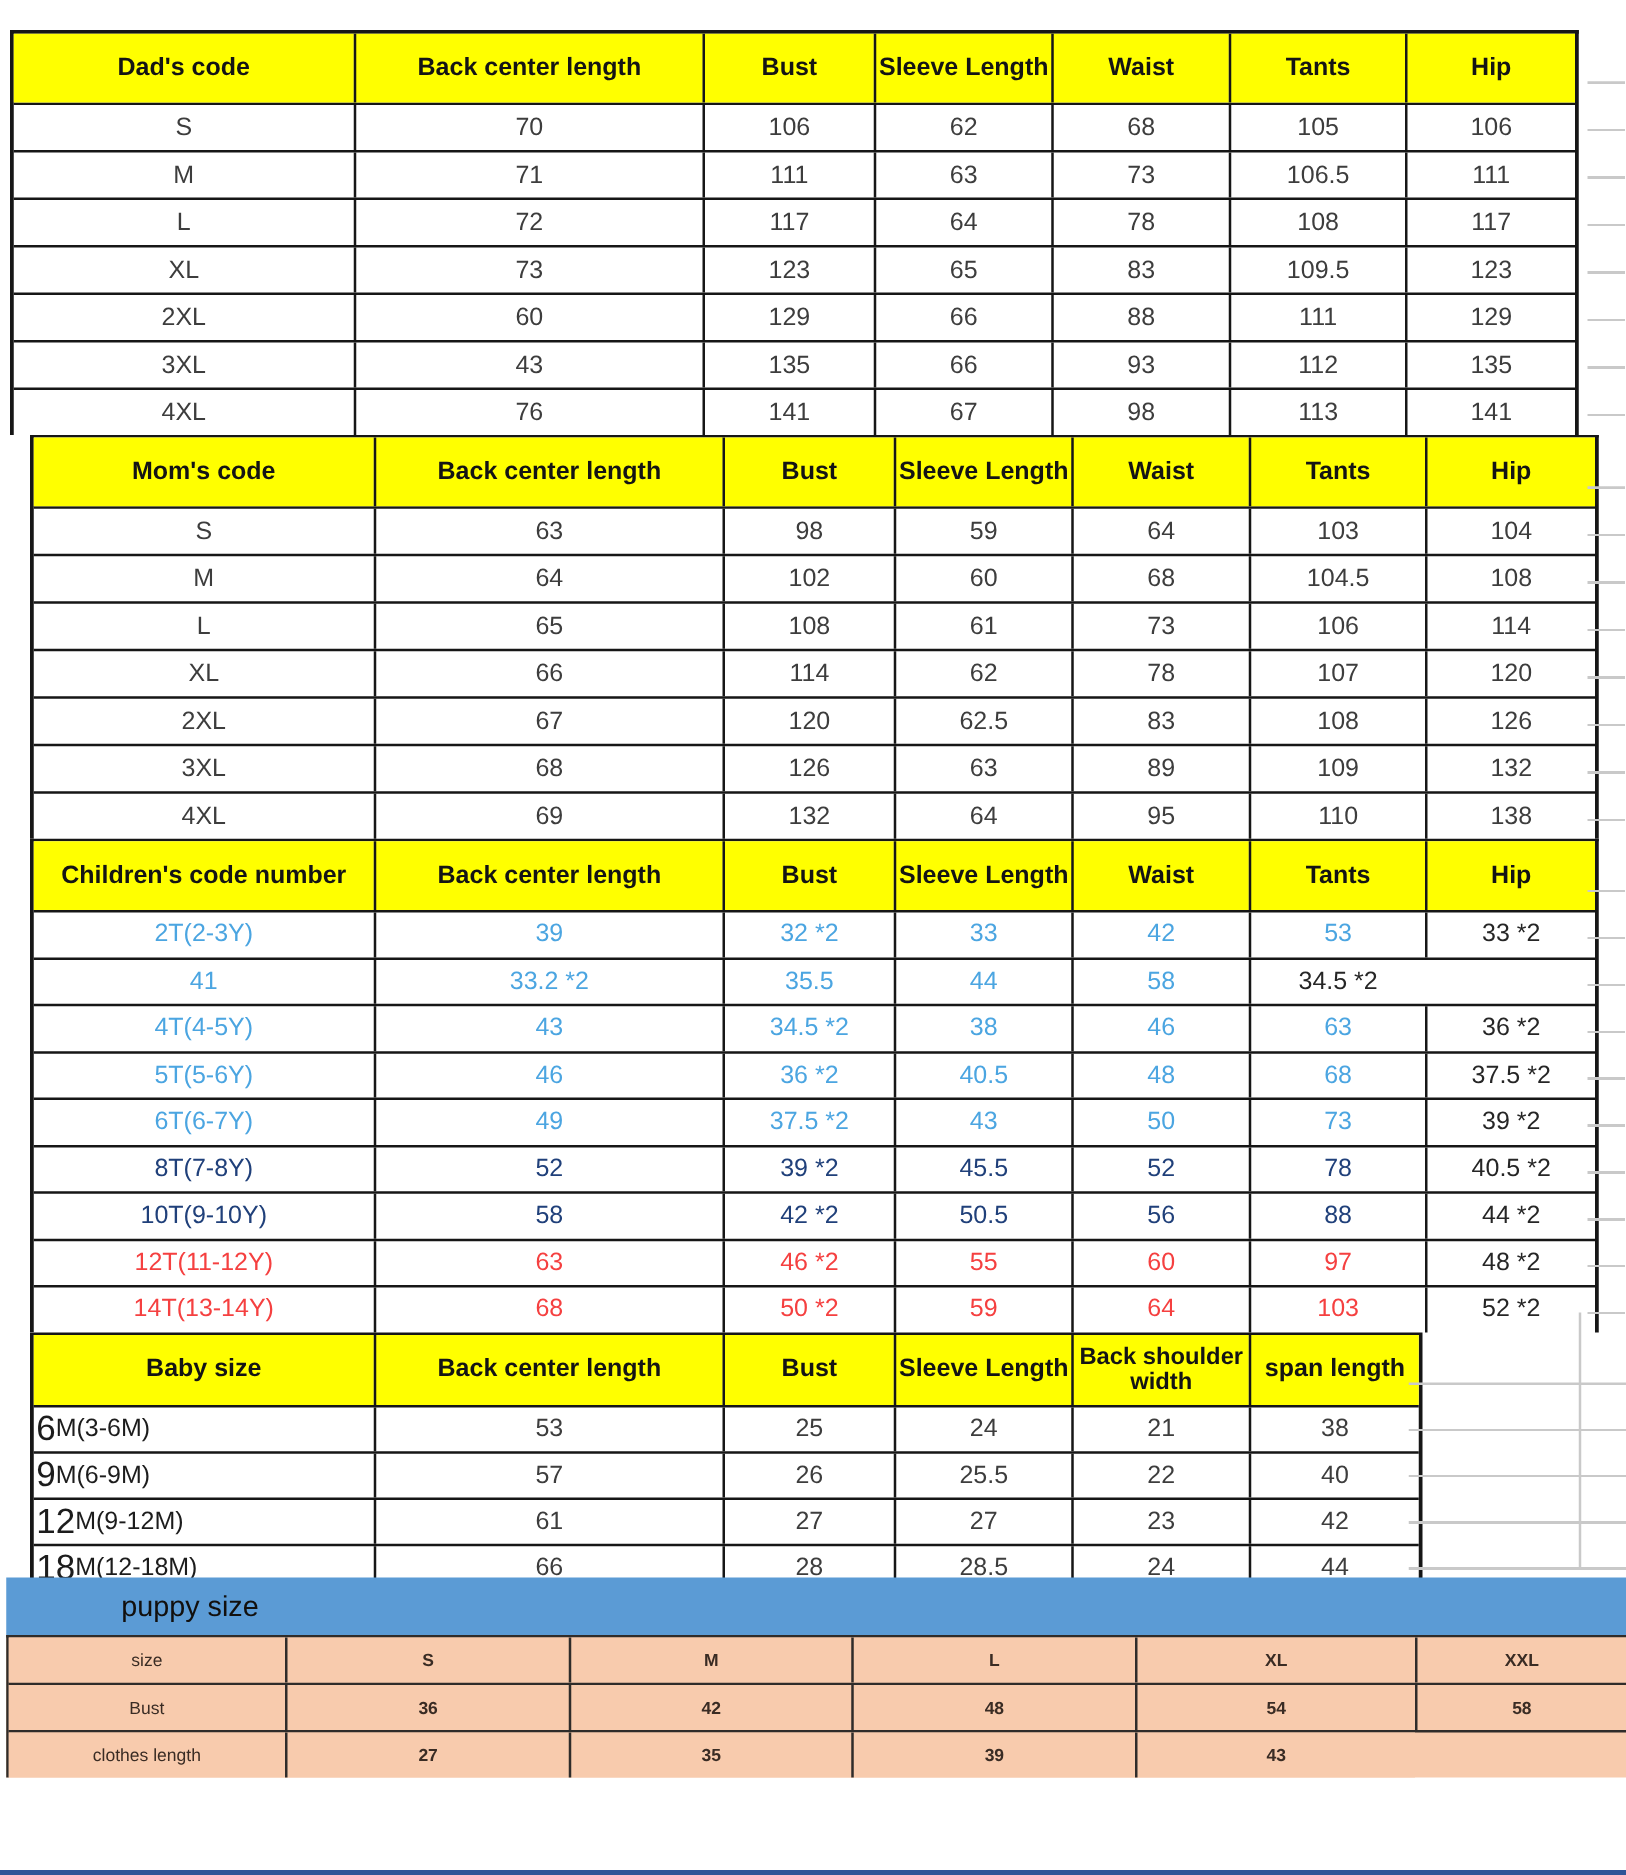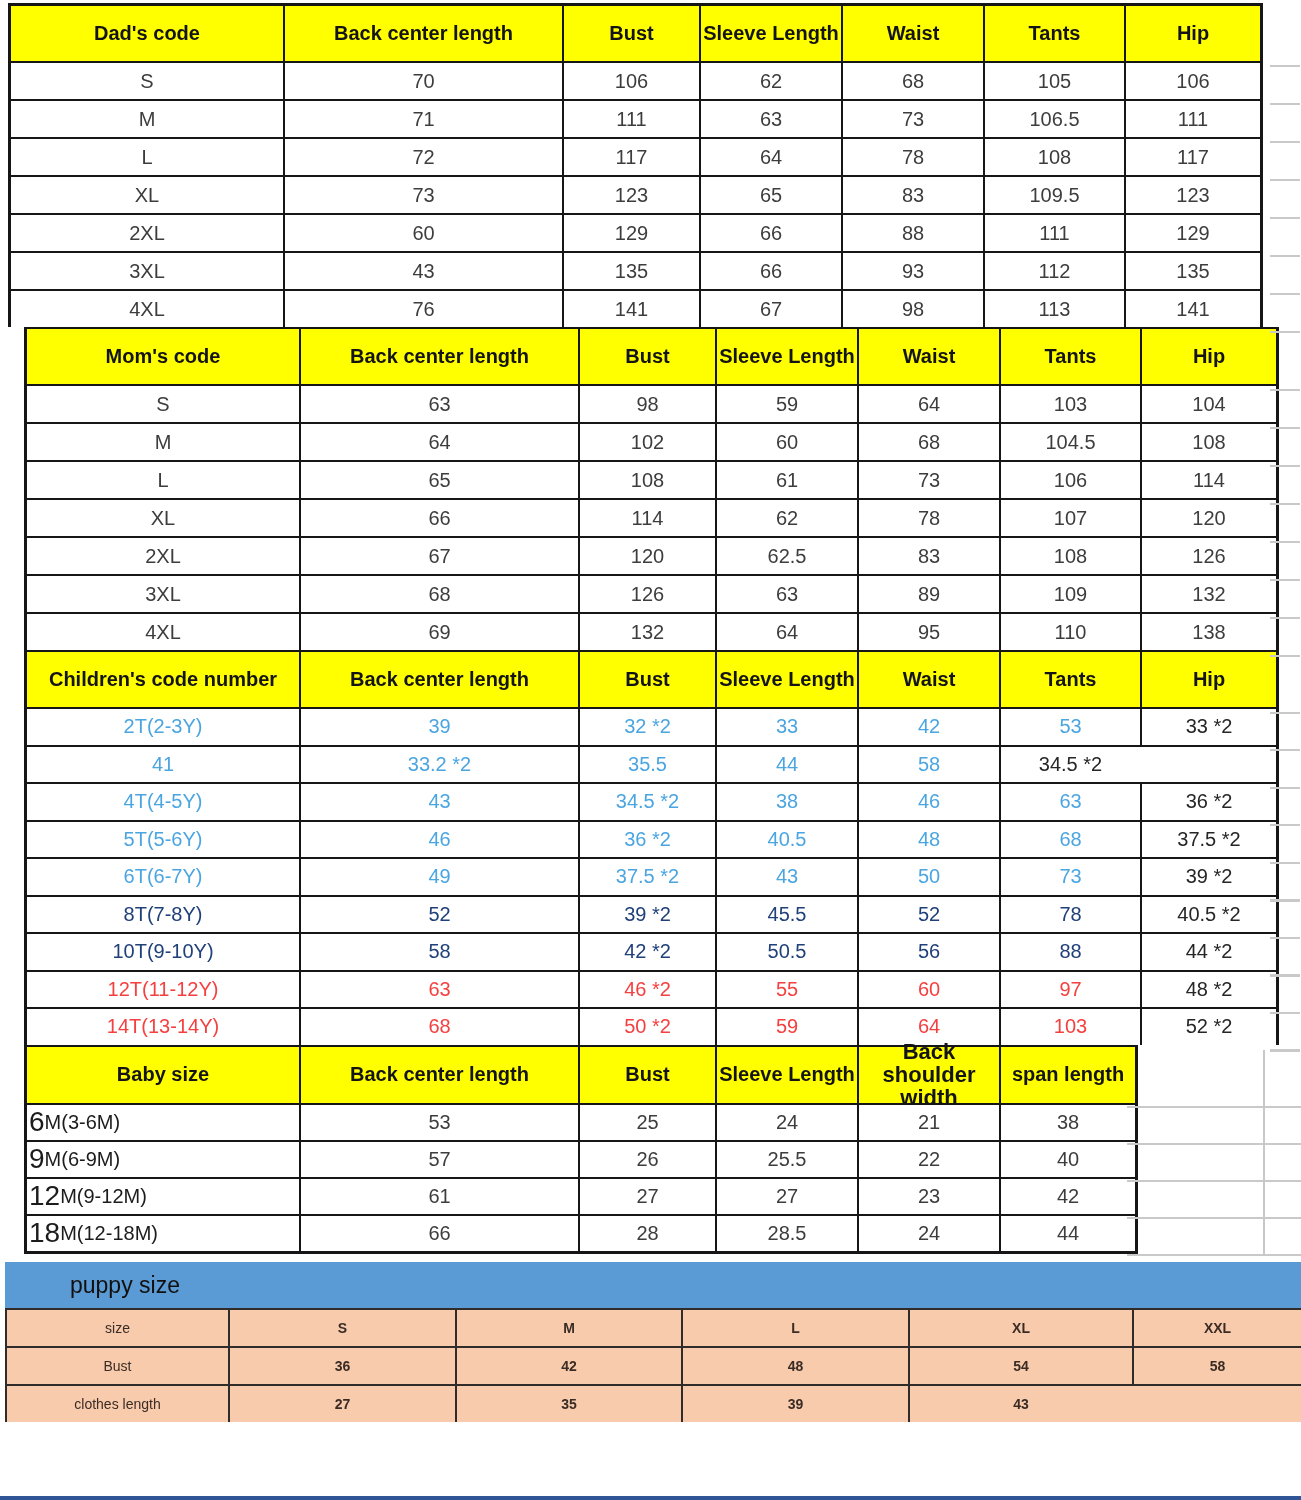--- a/index.html
+++ b/index.html
@@ -1,52 +1,52 @@
 <!DOCTYPE html>
 <html><head>
 <meta charset="utf-8">
 <style>
   html,body{margin:0;padding:0;background:#fff;}
   .canvas{position:relative;width:1301px;height:1500px;background:#ffffff;
           font-family:"Liberation Sans",sans-serif;overflow:hidden;}
 
   
-  #main-tables{position:absolute;left:8px;top:3px;}
+  #main-tables{position:absolute;left:8px;top:24px;}
   .sec{box-sizing:border-box;border-left:3px solid #161616;border-right:3px solid #161616;background:#fff;}
   .sec.first{border-top:3px solid #161616;}
   .sec + .sec{border-top:2px solid #161616;margin-left:16px;}
   .sec.main,.sec.children{width:1255px;}
   .sec.baby{width:1114px;border-bottom:3px solid #161616;}
   .r{display:grid;}
   .r + .r{border-top:2px solid #161616;}
   .sec.main .r,.sec.children .r{grid-template-columns:272px 279px 137px 142px 142px 141px 1fr;}
   .sec.baby .r{grid-template-columns:272px 279px 137px 142px 142px 1fr;}
   .cell{display:flex;align-items:center;justify-content:center;text-align:center;
         font-size:20px;font-weight:500;color:#3d3d3d;line-height:1.05;}
   .cell + .cell{border-left:2px solid #161616;}
   .r.h .cell{background:#ffff00;color:#141414;font-weight:600;height:55px;}
   .sec .r:not(.h) .cell{height:36px;}
   .sec.children .r:not(.h) .cell{height:35.5px;}
   .sec.baby .r.h .cell{height:56px;}
   .sec.baby .r:not(.h) .cell{height:35px;}
-  .sec.baby .r.h .cell:nth-child(5){font-size:22px;}
+  .sec.baby .r.h .cell:nth-child(5){font-size:19px;}
   
   .t-lb .cell{color:#4ba5e1;}
   .t-nv .cell{color:#20407a;}
   .t-rd .cell{color:#f54040;}
   .cell.k{color:#262626;}
   
   .cell.lab{justify-content:flex-start;padding-left:2px;color:#1c1c1c;}
   .cell.lab .big{font-size:28px;font-weight:500;}
   .cell.lab .rest{font-size:20px;font-weight:500;}
 
   
   #puppy-wrap{position:absolute;left:5px;top:1262px;width:1296px;}
   .puppy-bar{height:46px;background:#5b9bd5;display:flex;align-items:center;
-             padding-left:65px;box-sizing:border-box;font-size:23px;color:#12100e;font-weight:500;}
+             padding-left:92px;box-sizing:border-box;font-size:23px;color:#12100e;font-weight:500;}
   .sec.puppy{width:1296px;border:none;border-top:2px solid #2f2c2a;border-left:2px solid #2f2c2a;background:#f8cbad;}
   .sec.puppy .r{grid-template-columns:221px 227px 226px 227px 224px 1fr;}
   .sec.puppy .r + .r{border-top:2px solid #2f2c2a;}
   .sec.puppy .cell{height:60px;font-size:14px;font-weight:700;color:#3a2c24;background:#f8cbad;}
   .sec.puppy .cell + .cell{border-left:2px solid #2f2c2a;}
   .sec.puppy .cell:first-child{font-weight:500;}
 
   
   .gutter{position:absolute;width:30px;left:1270px;
           background:repeating-linear-gradient(to bottom,#c9c9c9 0 2px,transparent 2px 38px);}

